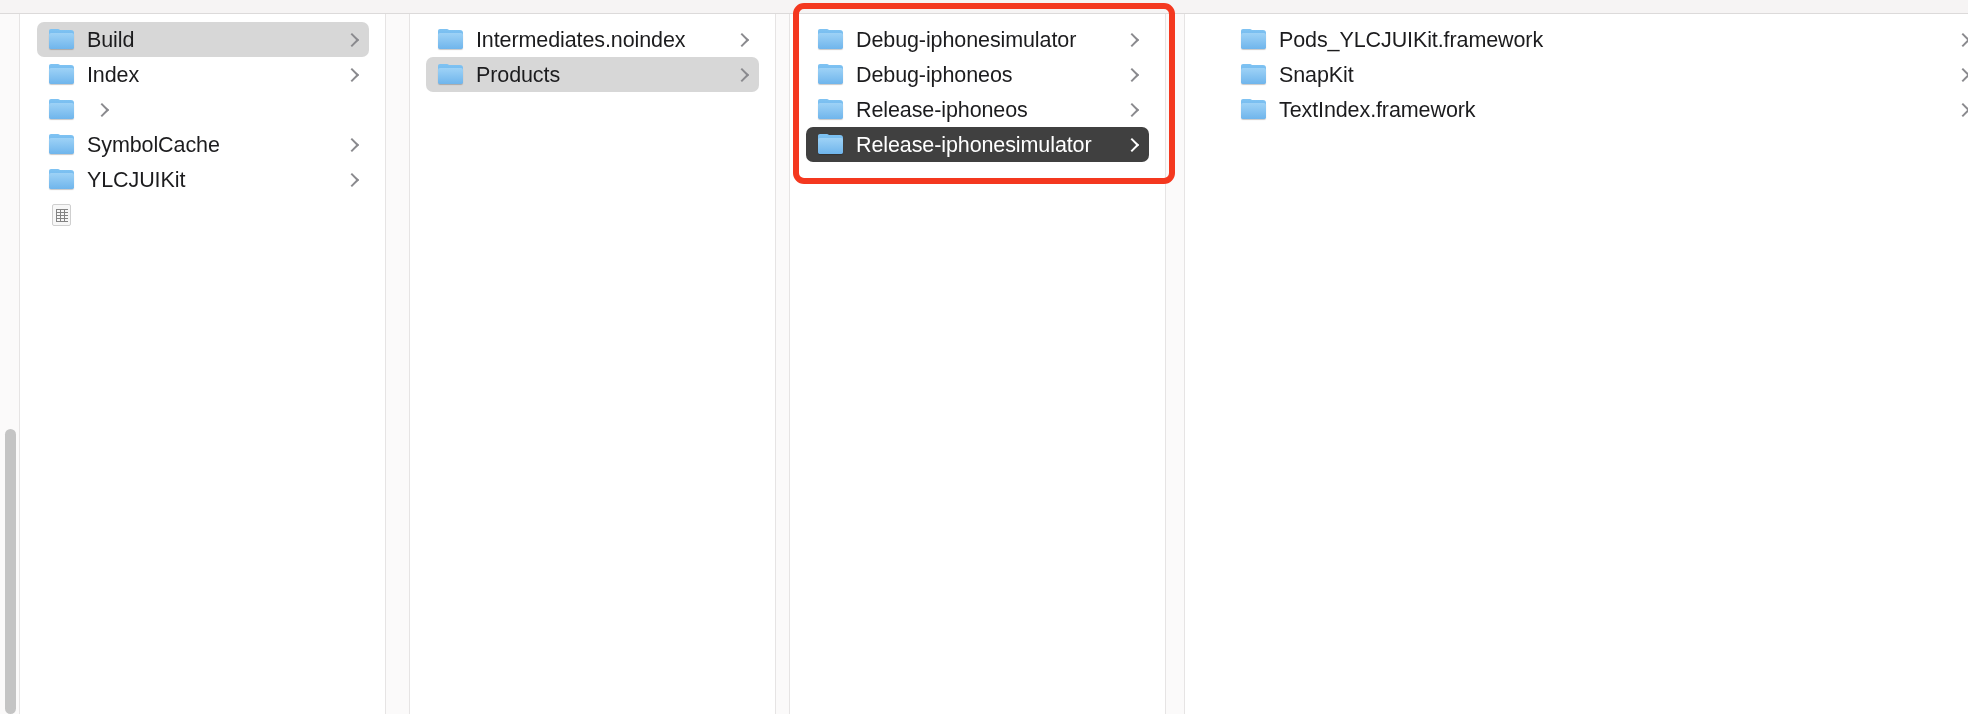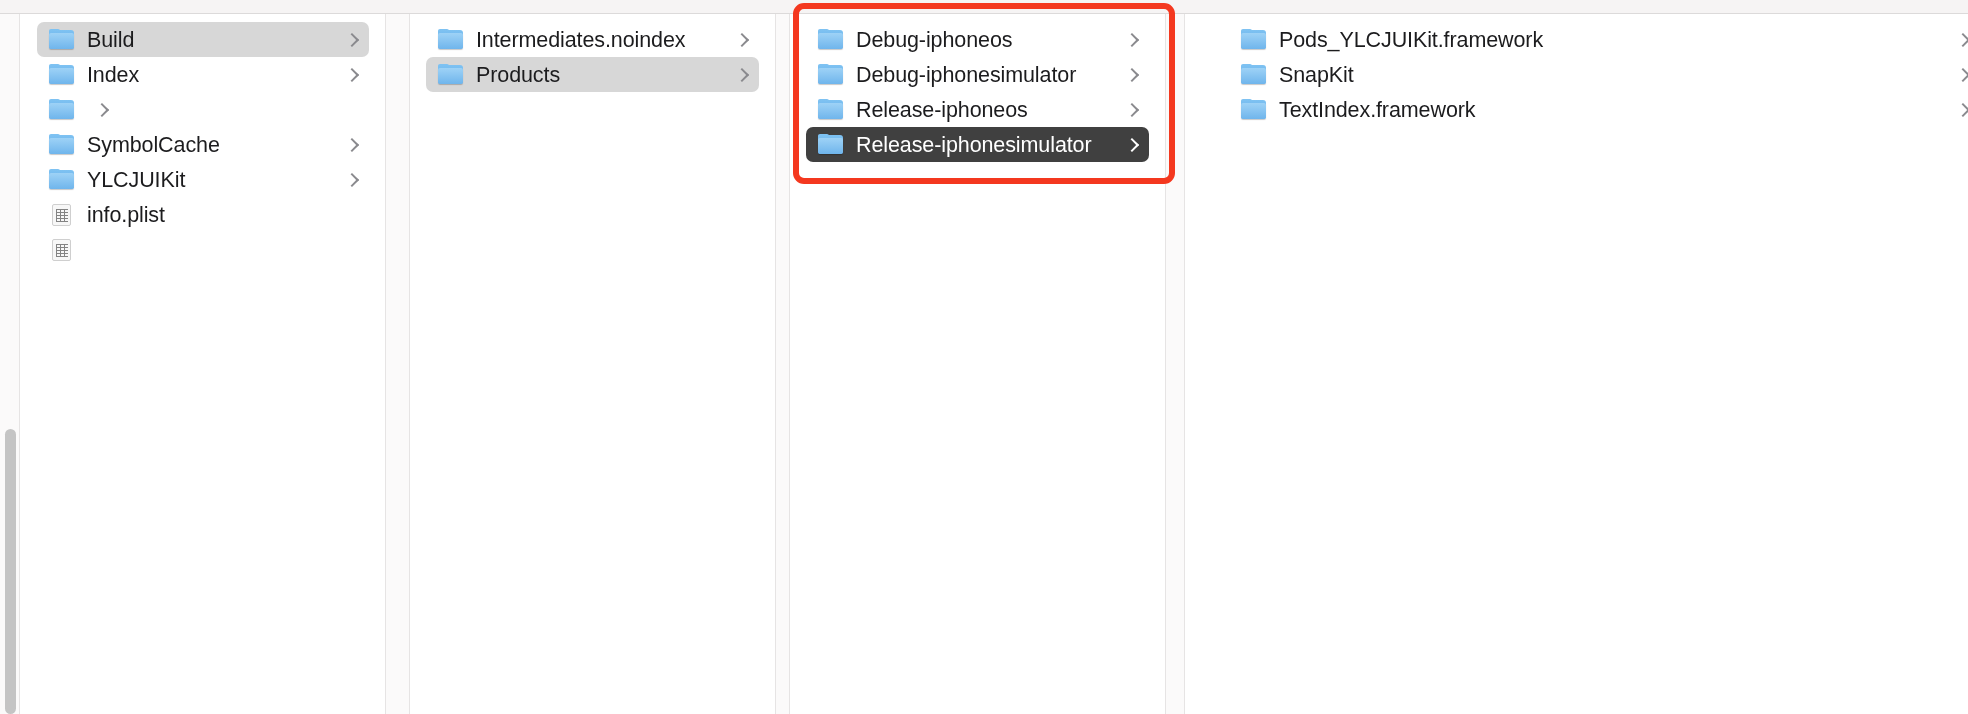--- a/index.html
+++ b/index.html
@@ -230,29 +230,20 @@
         </span>
         <span class="row-label">YLCJUIKit</span>
         <span class="chevron"></span>
       </div>
       <div class="row">
         <span class="row-icon">
           <span class="plist-glyph">
             <span class="plist-grid"></span>
           </span>
         </span>
-        <span class="row-label">info.plist</span>
-        <span class="chevron hidden"></span>
-      </div>
-      <div class="row">
-        <span class="row-icon">
-          <span class="plist-glyph">
-            <span class="plist-grid"></span>
-          </span>
-        </span>
         <span class="chevron hidden"></span>
       </div>
     </div>
   <div class="col-sep" id="sep-1"></div>
 
   <div class="column" id="column-2">
       <div class="row">
         <span class="row-icon">
           <span class="folder-tab"></span>
           <span class="folder-back"></span>
@@ -273,30 +264,30 @@
     </div>
   <div class="col-sep" id="sep-2"></div>
 
   <div class="column" id="column-3">
       <div class="row">
         <span class="row-icon">
           <span class="folder-tab"></span>
           <span class="folder-back"></span>
           <span class="folder-front"></span>
         </span>
+        <span class="row-label">Debug-iphonesimulator</span>
+        <span class="chevron"></span>
+      </div>
+      <div class="row">
+        <span class="row-icon">
+          <span class="folder-tab"></span>
+          <span class="folder-back"></span>
+          <span class="folder-front"></span>
+        </span>
         <span class="row-label">Debug-iphoneos</span>
-        <span class="chevron"></span>
-      </div>
-      <div class="row">
-        <span class="row-icon">
-          <span class="folder-tab"></span>
-          <span class="folder-back"></span>
-          <span class="folder-front"></span>
-        </span>
-        <span class="row-label">Debug-iphonesimulator</span>
         <span class="chevron"></span>
       </div>
       <div class="row">
         <span class="row-icon">
           <span class="folder-tab"></span>
           <span class="folder-back"></span>
           <span class="folder-front"></span>
         </span>
         <span class="row-label">Release-iphoneos</span>
         <span class="chevron"></span>

